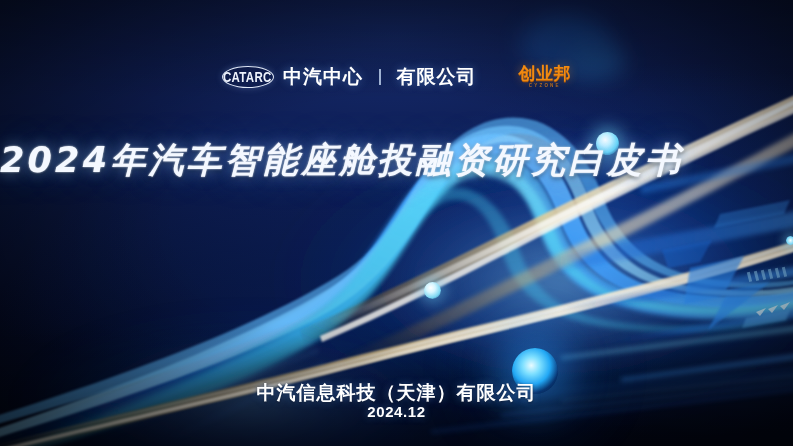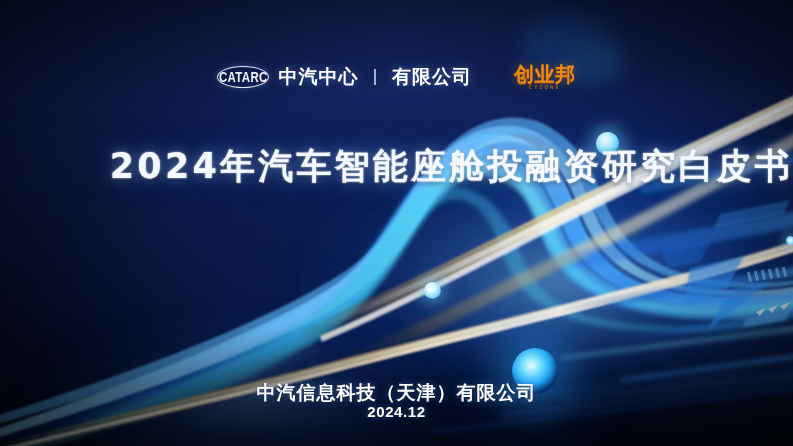--- a/index.html
+++ b/index.html
@@ -80,40 +80,41 @@
   }
   .cn-tech{
     color:#ffffff;font-size:19px;font-weight:700;letter-spacing:1.0px;
     text-shadow:0 0 9px rgba(120,180,255,0.45);
   }
 
   .cyb-logo{
     margin-left:42px;display:flex;flex-direction:column;align-items:center;line-height:1;
   }
   .cyb-main{
-    color:#f08a12;font-size:20px;font-weight:800;letter-spacing:0.5px;
+    color:#f08a12;font-size:17px;font-weight:800;letter-spacing:0.5px;
     text-shadow:0 1px 0 #a9560a, 0 0 10px rgba(245,150,40,0.45);
   }
   .cyb-sub{
     color:#c2701a;font-size:4.5px;font-weight:700;letter-spacing:2.2px;
     margin-top:2px;opacity:0.92;
   }
 
   .main-title{
-    position:absolute;left:0;right:0;top:143px;
-    text-align:right;
+    position:absolute;left:0;right:0;top:137px;
+    text-align:left;
     color:#f4f8ff;
     font-size:35px;font-weight:700;letter-spacing:3.2px;
     font-family:"DejaVu Sans","Liberation Sans",sans-serif;
     text-shadow:
       0 0 2px rgba(255,255,255,0.85),
       0 0 14px rgba(150,200,255,0.55),
       0 0 34px rgba(70,150,255,0.35),
       0 2px 5px rgba(0,0,0,0.55);
     white-space:nowrap;
+    font-style:italic;
   }
 
   .footer{
     position:absolute;left:0;right:0;bottom:26px;text-align:center;
   }
   .footer-line{
     color:#ffffff;font-size:19px;font-weight:700;letter-spacing:1.0px;
     line-height:21px;
     text-shadow:0 0 7px rgba(90,150,240,0.55), 0 1px 3px rgba(0,0,0,0.7);
   }

